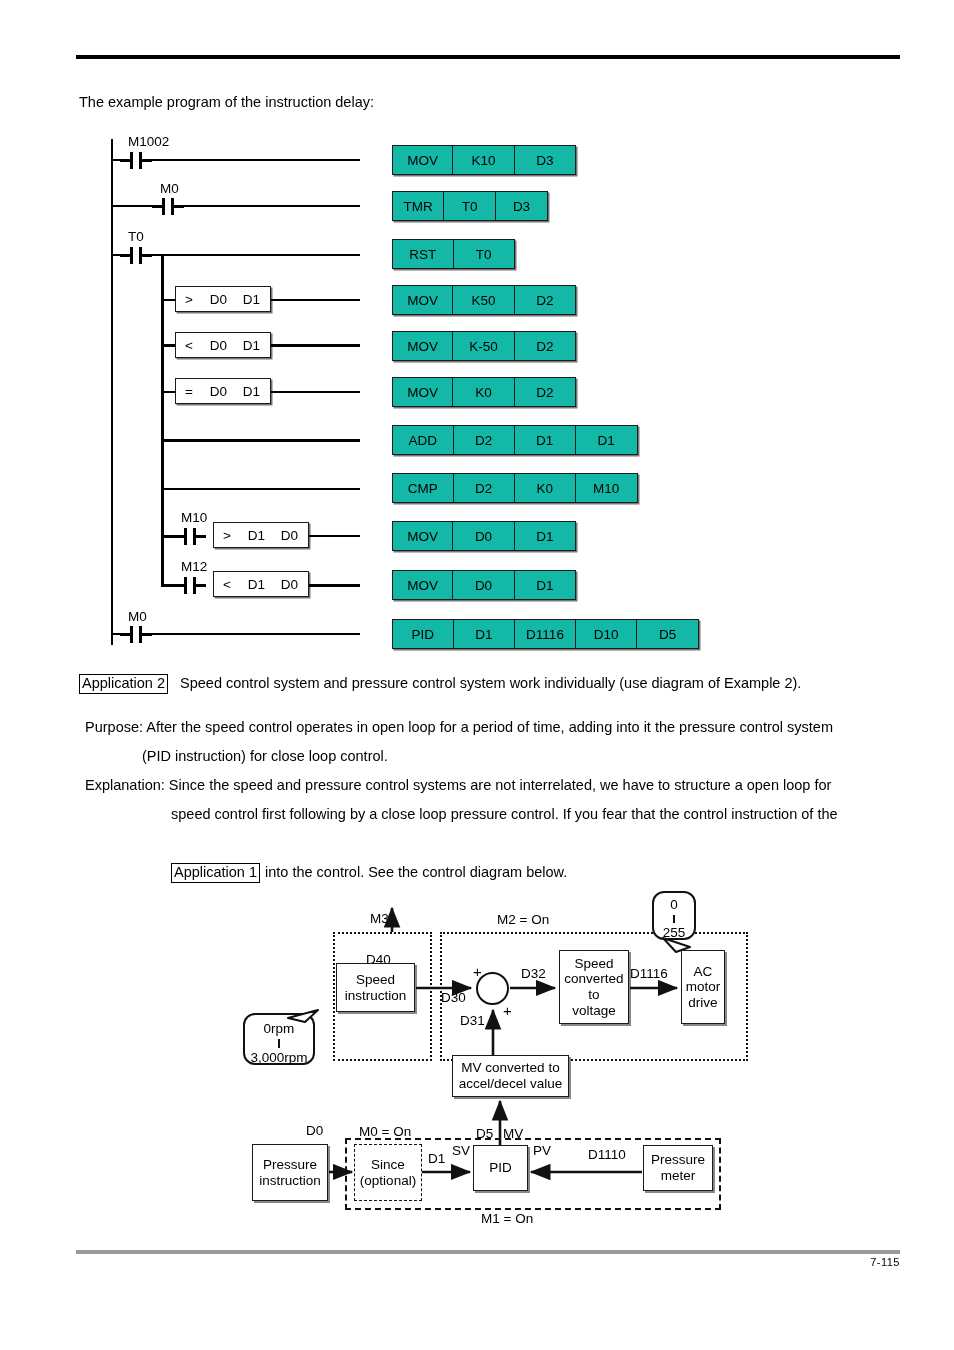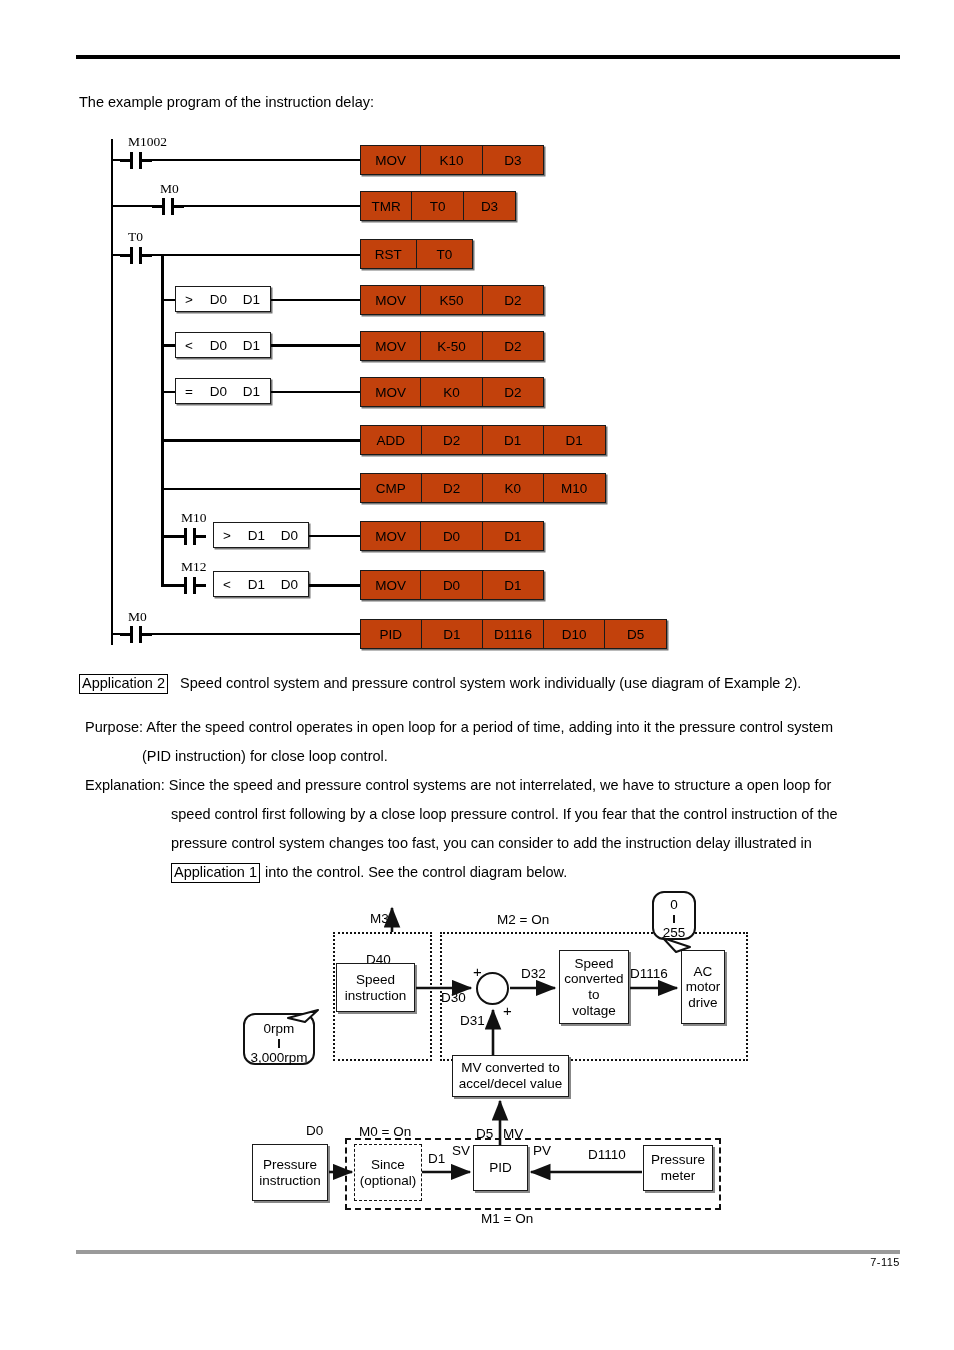--- a/index.html
+++ b/index.html
@@ -53,31 +53,32 @@
 
   
   .contact { position:absolute; }
   .contact .bar { position:absolute; width:2.5px; height:17px; background:#000; top:0; }
   .contact .bar.l { left:0; }
   .contact .bar.r { left:9px; }
   .contact .lead { position:absolute; height:2.5px; background:#000; top:7px; }
   .contact .lead.li { left:-10px; width:10px; }
   .contact .lead.ri { left:11.5px; width:10px; }
 
-  .lbl { position:absolute; font-size:13.5px; white-space:nowrap;font-family:Liberation Serif, serif; }
+  .lbl { position:absolute; font-size:13.5px; white-space:nowrap; }
 
   
   .blk {
     position:absolute;
     display:flex;
     border:1.6px solid #1a1a1a;
     box-shadow:1.5px 1.5px 0 0 #777;
-    background:#c2410c;
+    background:#14b8a6;
     height:30px;
     box-sizing:border-box;
+    margin-left:32px;
   }
   .blk .cell {
     border-right:1.6px solid #1a1a1a;
     display:flex; align-items:center; justify-content:center;
     font-size:13.5px;
     box-sizing:border-box;
   }
   .blk .cell:last-child { border-right:none; }
 
   
@@ -187,21 +188,21 @@
 
     <div class="lbl" style="left:128px; top:229px;">T0</div>
     <div class="contact" style="left:130px; top:247px;">
       <div class="bar l"></div>
         <div class="bar r"></div>
       <div class="lead li"></div>
         <div class="lead ri"></div>
     </div>
     <div class="hline" style="left:111px; top:254px; width:20px;"></div>
     <div class="hline" style="left:152px; top:254px; width:208px;"></div>
-    <div class="blk" style="left:360px; top:239px; width:113px;">
+    <div class="blk" style="left:360px; top:239px; width:123px;">
       <div class="cell" style="width:61px;">RST</div>
       <div class="cell" style="width:61px;">T0</div>
     </div>
 
     <div class="vline bold" style="left:161px; top:254px; height:332px;"></div>
 
     <div class="hline" style="left:161px; top:299px; width:14px;"></div>
     <div class="cmpbox" style="left:175px; top:286px; width:96px;">
       <span style="width:26px;">&gt;</span>
       <span style="width:33px;">D0</span>
@@ -322,21 +323,20 @@
     <span>Purpose:</span>
     <span>After the speed control operates in open loop for a period of time, adding into it the pressure control system</span>
   </div>
   <div class="tline" style="left:142px; top:748px;">(PID instruction) for close loop control.</div>
 
   <div class="tline" style="left:85px; top:777px;">
     <span>Explanation:</span>
     <span>Since the speed and pressure control systems are not interrelated, we have to structure a open loop for</span>
   </div>
   <div class="tline" style="left:171px; top:806px;">speed control first following by a close loop pressure control. If you fear that the control instruction of the</div>
-  <div class="tline" style="left:171px; top:835px;">pressure control system changes too fast, you can consider to add the instruction delay illustrated in</div>
   <div class="tline" style="left:171px; top:863px;">
     <span class="app-box">Application 1</span><span style="margin-left:5px;">into the control. See the control diagram below.</span>
   </div>
 
   <div class="bd">
 
     <div class="dotbox" style="left:333px; top:932px; width:99px; height:129px;"></div>
     <div class="dotbox" style="left:440px; top:932px; width:308px; height:129px;"></div>
     <div class="dashbox" style="left:345px; top:1138px; width:376px; height:72px;"></div>
     <div class="dashbox2" style="left:354px; top:1144px; width:68px; height:57px;"></div>

